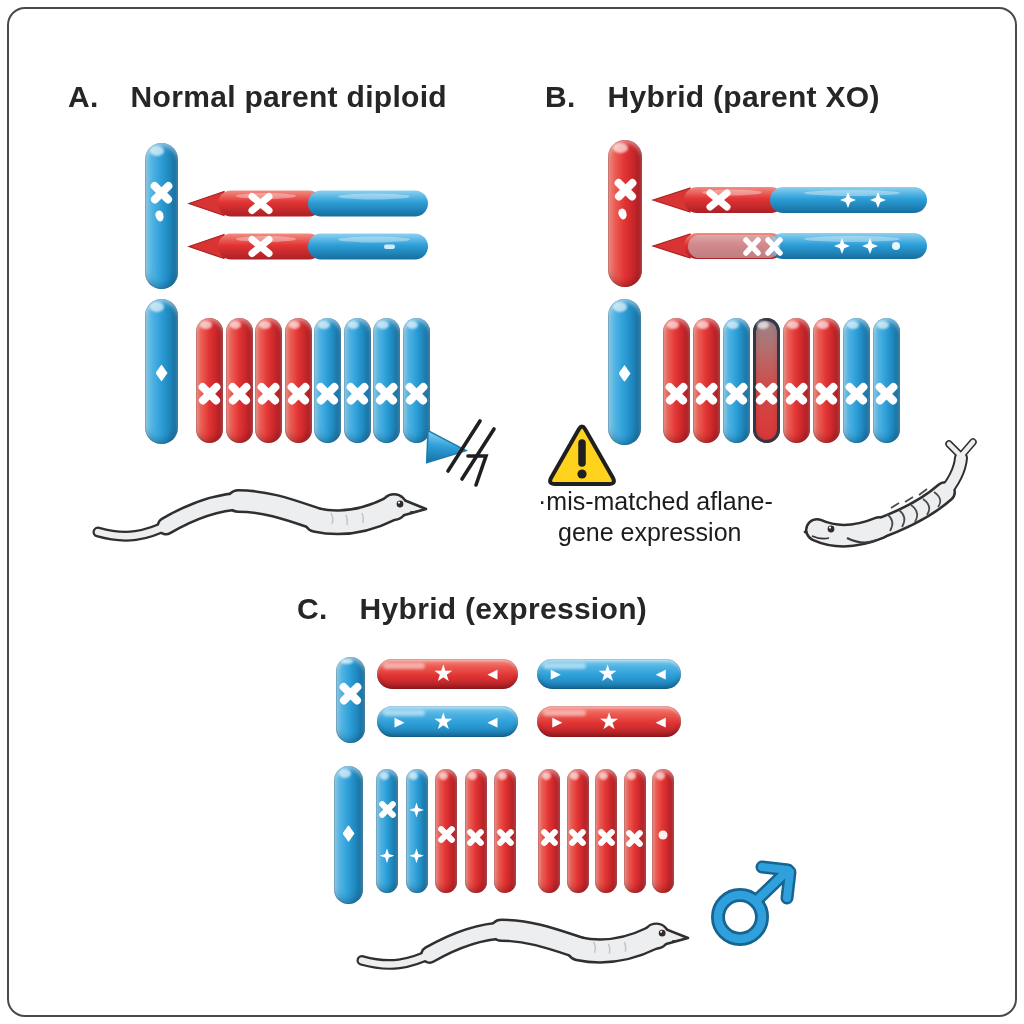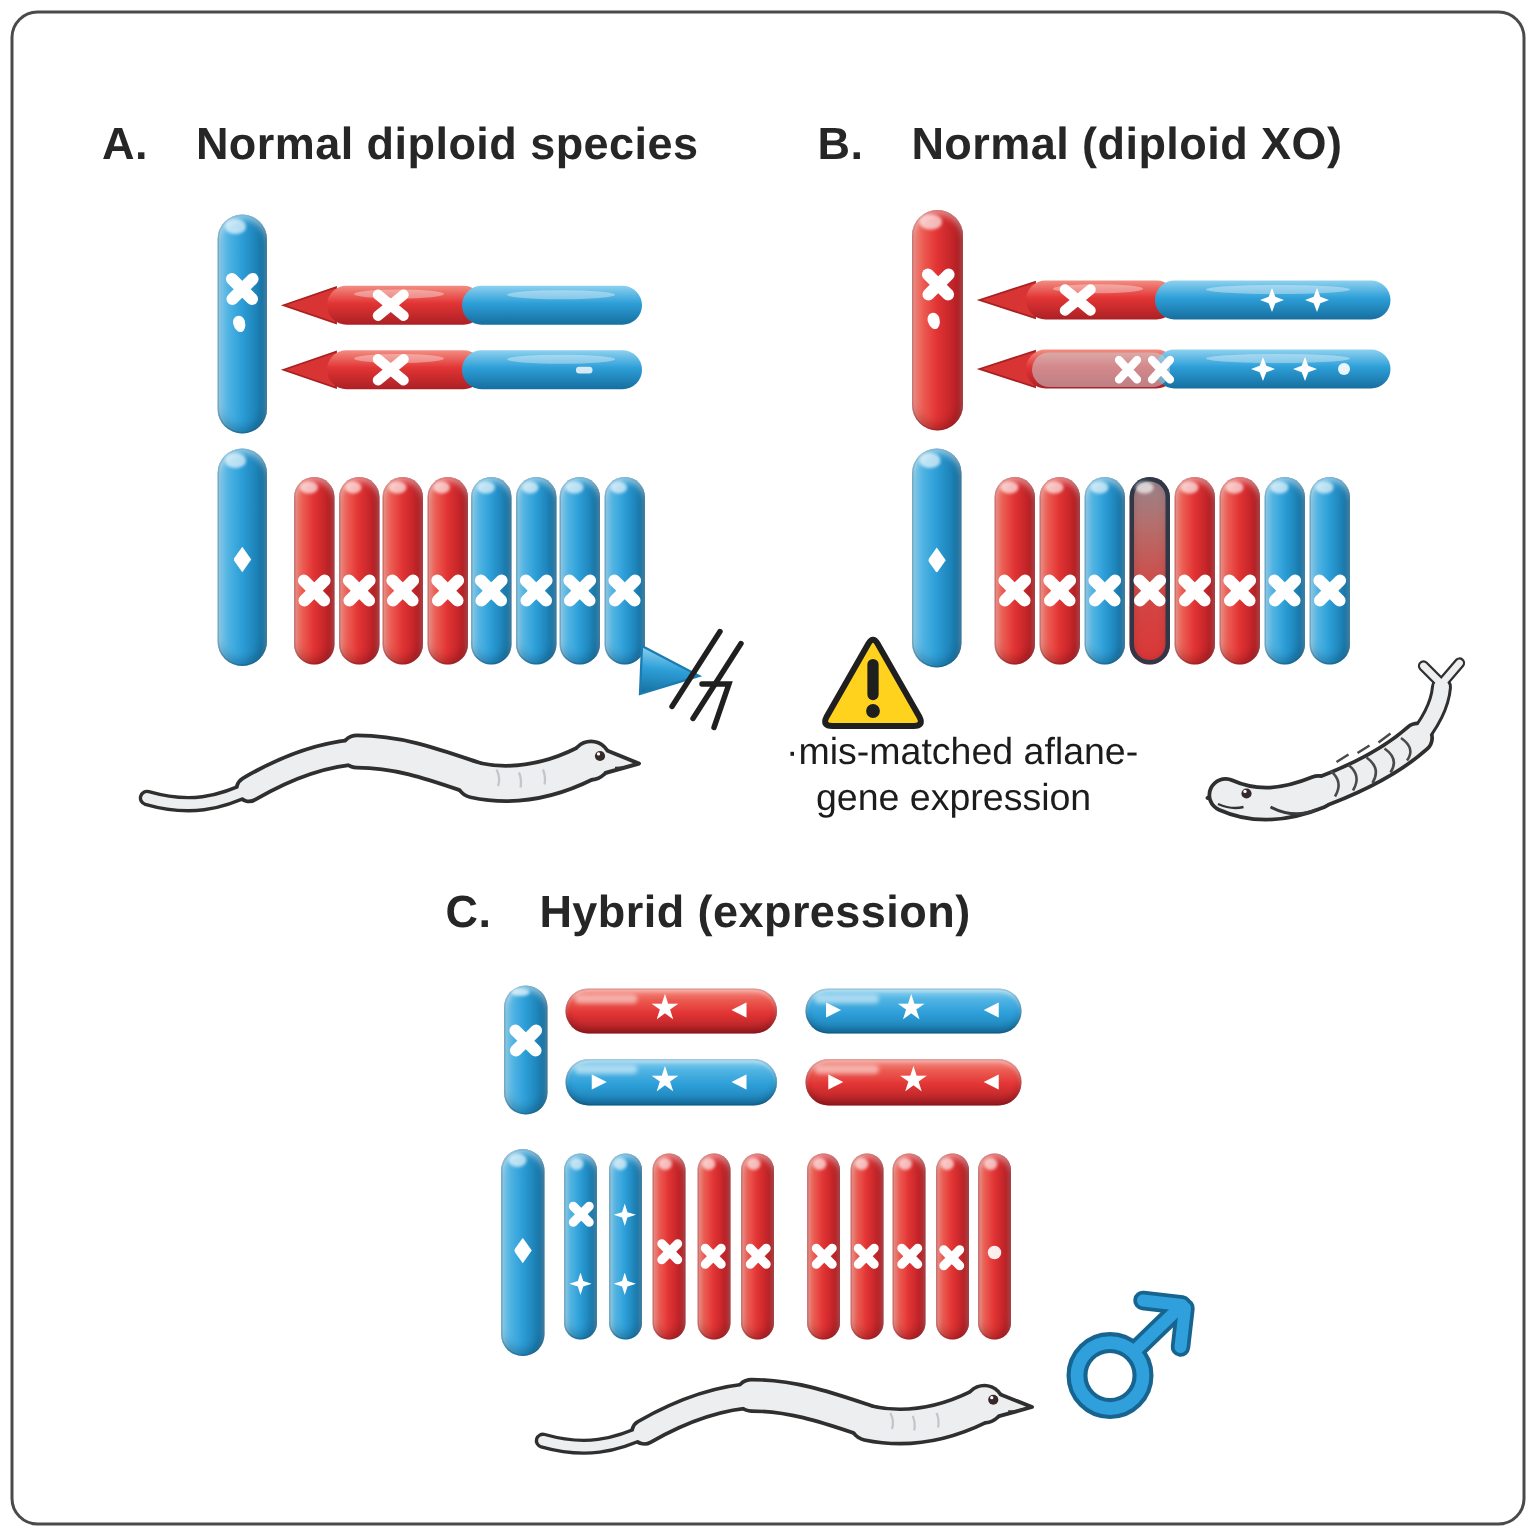--- a/index.html
+++ b/index.html
@@ -71,21 +71,21 @@
       <linearGradient id="gbh" x1="0" y1="0" x2="0" y2="1">
         <stop offset="0" stop-color="#8ed1ef"></stop>
           <stop offset="0.45" stop-color="#2d9fd8"></stop>
           <stop offset="1" stop-color="#166e9e"></stop>
       </linearGradient>
     </defs>
   </svg>
 
   <div class="ptitle" style="left:68px;top:80px">
     <span>A.</span>
-    <span>Normal diploid species</span>
+    <span>Normal parent diploid</span>
   </div>
 
   <div class="pillrow" style="left:145px;top:143px">
       <div class="pv blue" style="width: 33px; height: 146px;">
         <span class="mk mk-x" style="top: 34%;"></span>
         <span class="mk mk-drop" style="top: 50%;"></span>
       </div>
     </div>
 
   <svg class="pencil" style="left:188px;top:189px" width="242" height="29" viewBox="0 0 242 29">
@@ -172,21 +172,21 @@
         <path d="M258,45 q2,5 1,10"></path>
         <path d="M274,43 q2,5 1,10"></path>
     </g>
     <path d="M322,42 Q330,42 336,39" stroke="#333" stroke-width="1.6" fill="none"></path>
     <circle cx="312" cy="34" r="3.4" fill="#36292a"></circle>
     <circle cx="311" cy="32.6" r="1.1" fill="#fff"></circle>
   </svg>
 
   <div class="ptitle" style="left:545px;top:80px">
     <span>B.</span>
-    <span>Normal (diploid XO)</span>
+    <span>Hybrid (parent XO)</span>
   </div>
 
   <div class="pillrow" style="left:608px;top:140px">
       <div class="pv red" style="width: 34px; height: 147px;">
         <span class="mk mk-x" style="top: 34%;"></span>
         <span class="mk mk-drop" style="top: 50%;"></span>
       </div>
     </div>
 
   <svg class="pencil" style="left:652px;top:185px" width="277" height="30" viewBox="0 0 277 30">
@@ -245,21 +245,21 @@
         <span class="mk mk-x" style="top: 60%;"></span>
       </div>
     </div>
 
   <svg style="left:546px;top:423px" width="72" height="66" viewBox="0 0 72 66">
     <path d="M33,6 Q36,1 39,6 L67,55 Q70,61 63,61 L9,61 Q2,61 5,55 Z" fill="#ffd21e" stroke="#1f1f1f" stroke-width="4" stroke-linejoin="round"></path>
     <path d="M36,20 L36,40" stroke="#1f1f1f" stroke-width="7.5" stroke-linecap="round"></path>
     <circle cx="36" cy="51" r="4.6" fill="#1f1f1f"></circle>
   </svg>
 
-  <div class="note" style="left:524px;top:486px">
+  <div class="note" style="left:538px;top:486px">
     <div class="l1">·mis-matched aﬂane-</div>
     <div class="l2">gene expression</div>
   </div>
 
   <svg style="left:795px;top:438px" width="190" height="115" viewBox="0 0 190 115">
     <g stroke="#2f2f2f" fill="none" stroke-linecap="round">
       <path d="M22,92 C42,101 62,99 84,90" stroke-width="24"></path>
       <path d="M80,92 C108,82 132,70 150,54" stroke-width="22"></path>
       <path d="M147,58 C159,44 165,32 166,20" stroke-width="14"></path>
       <path d="M166,18 L154,6" stroke-width="7.5"></path>

